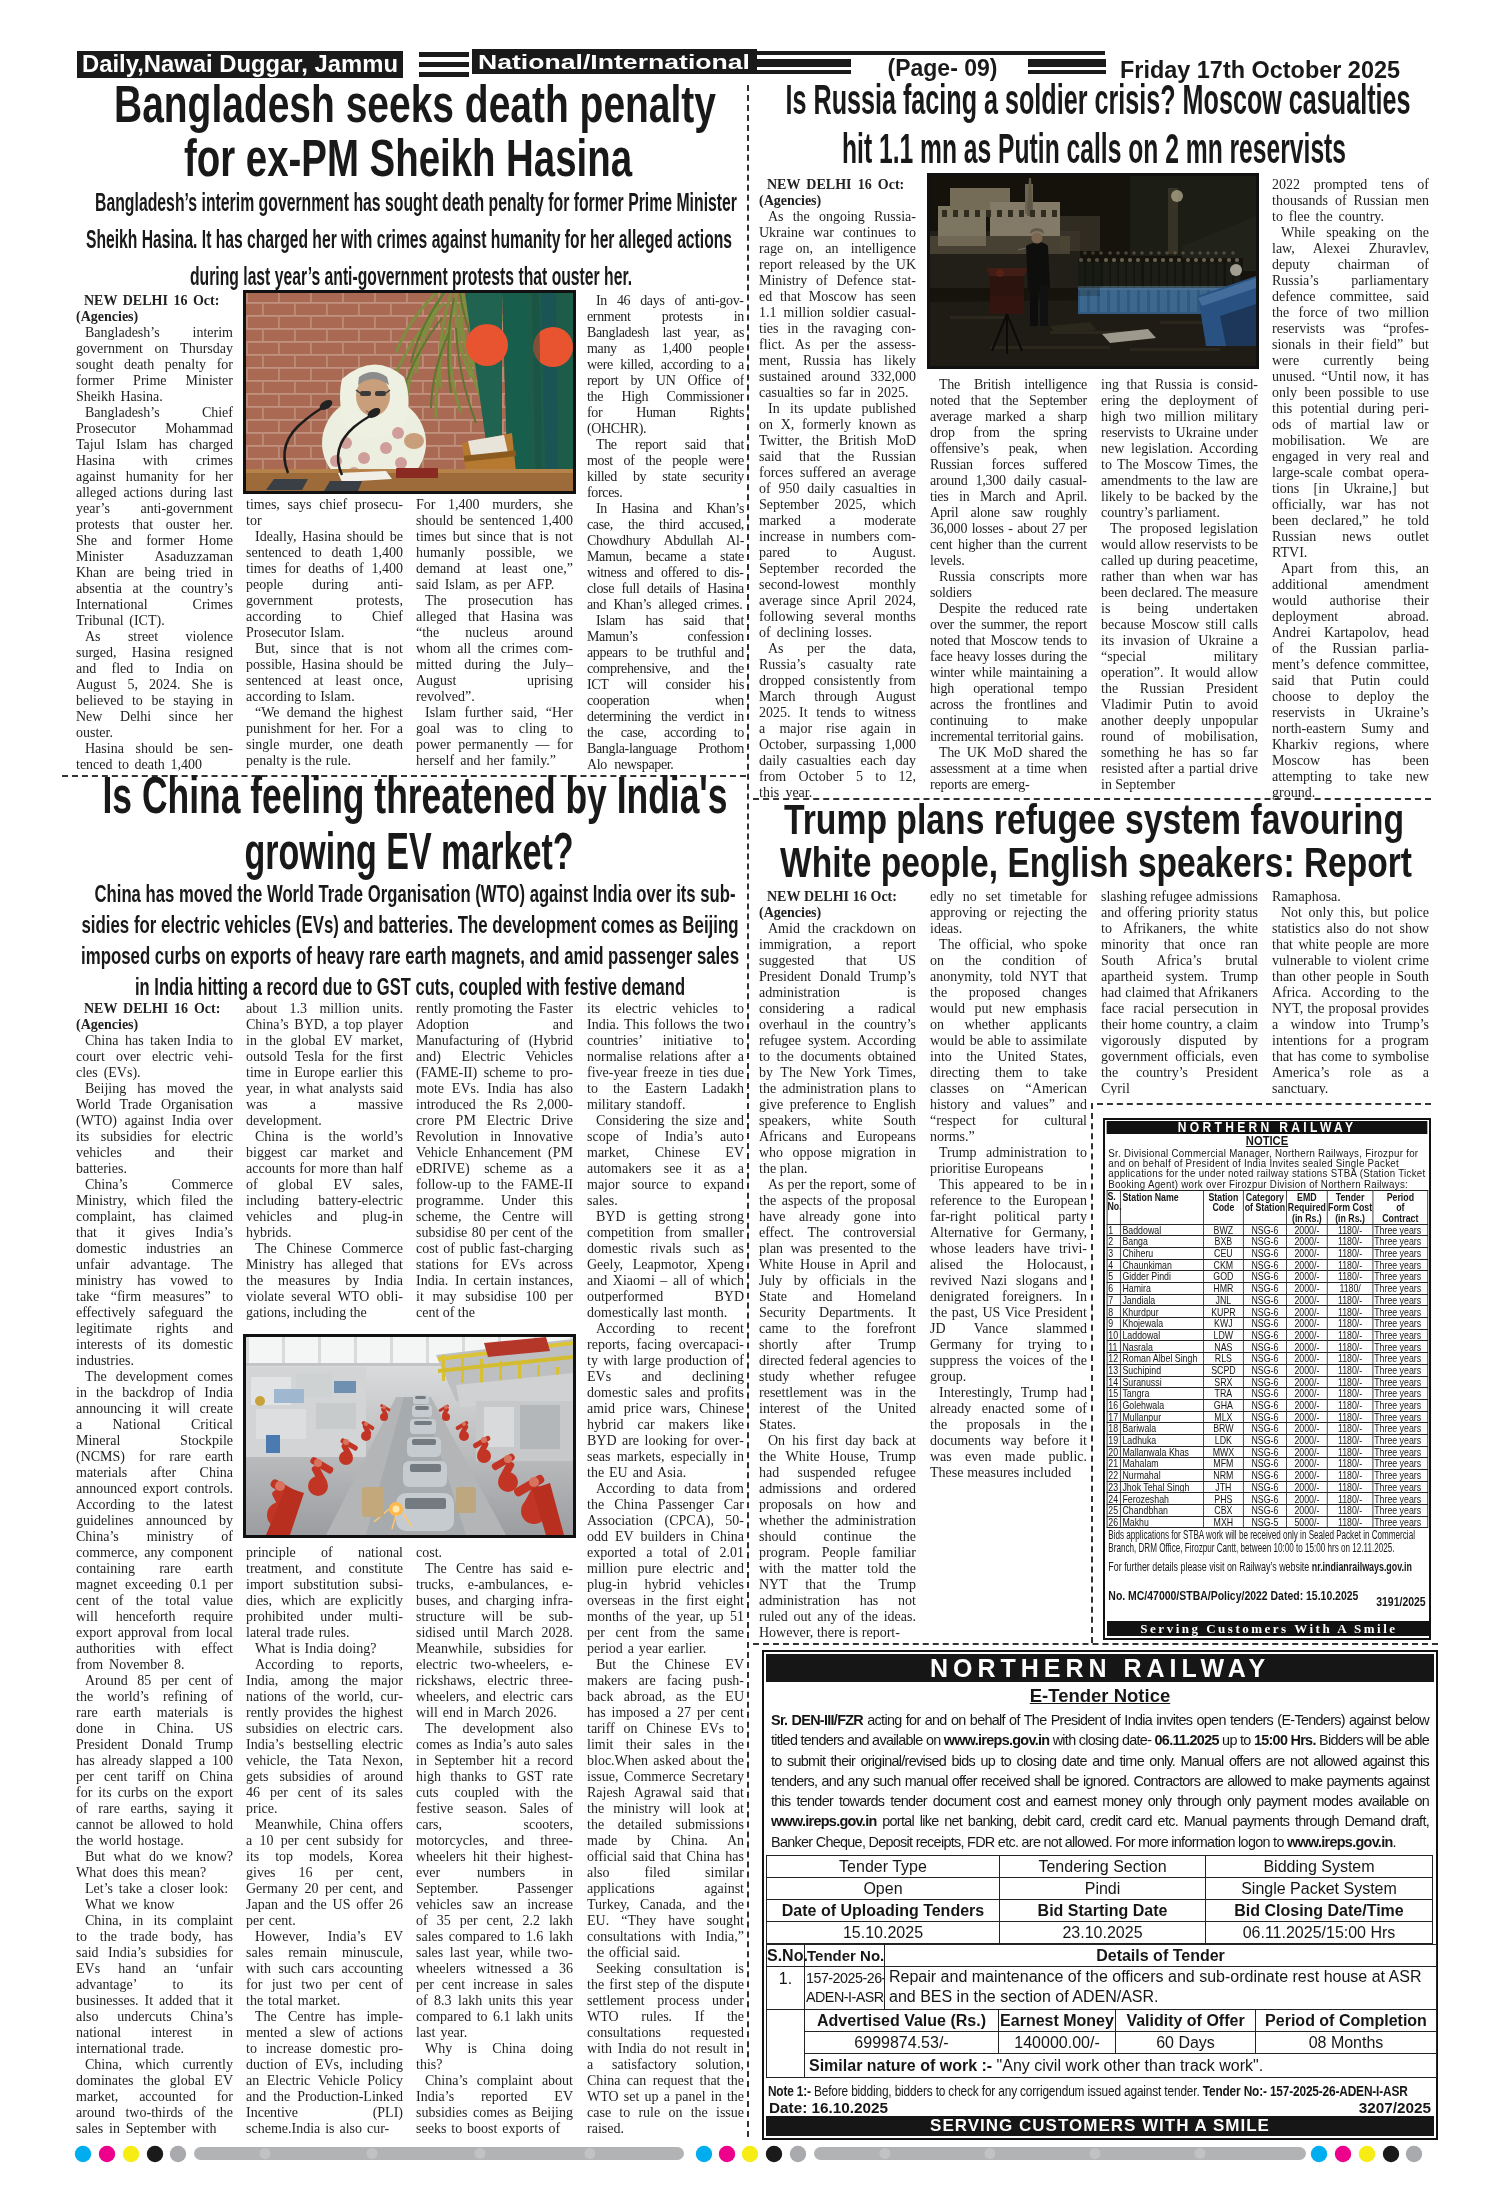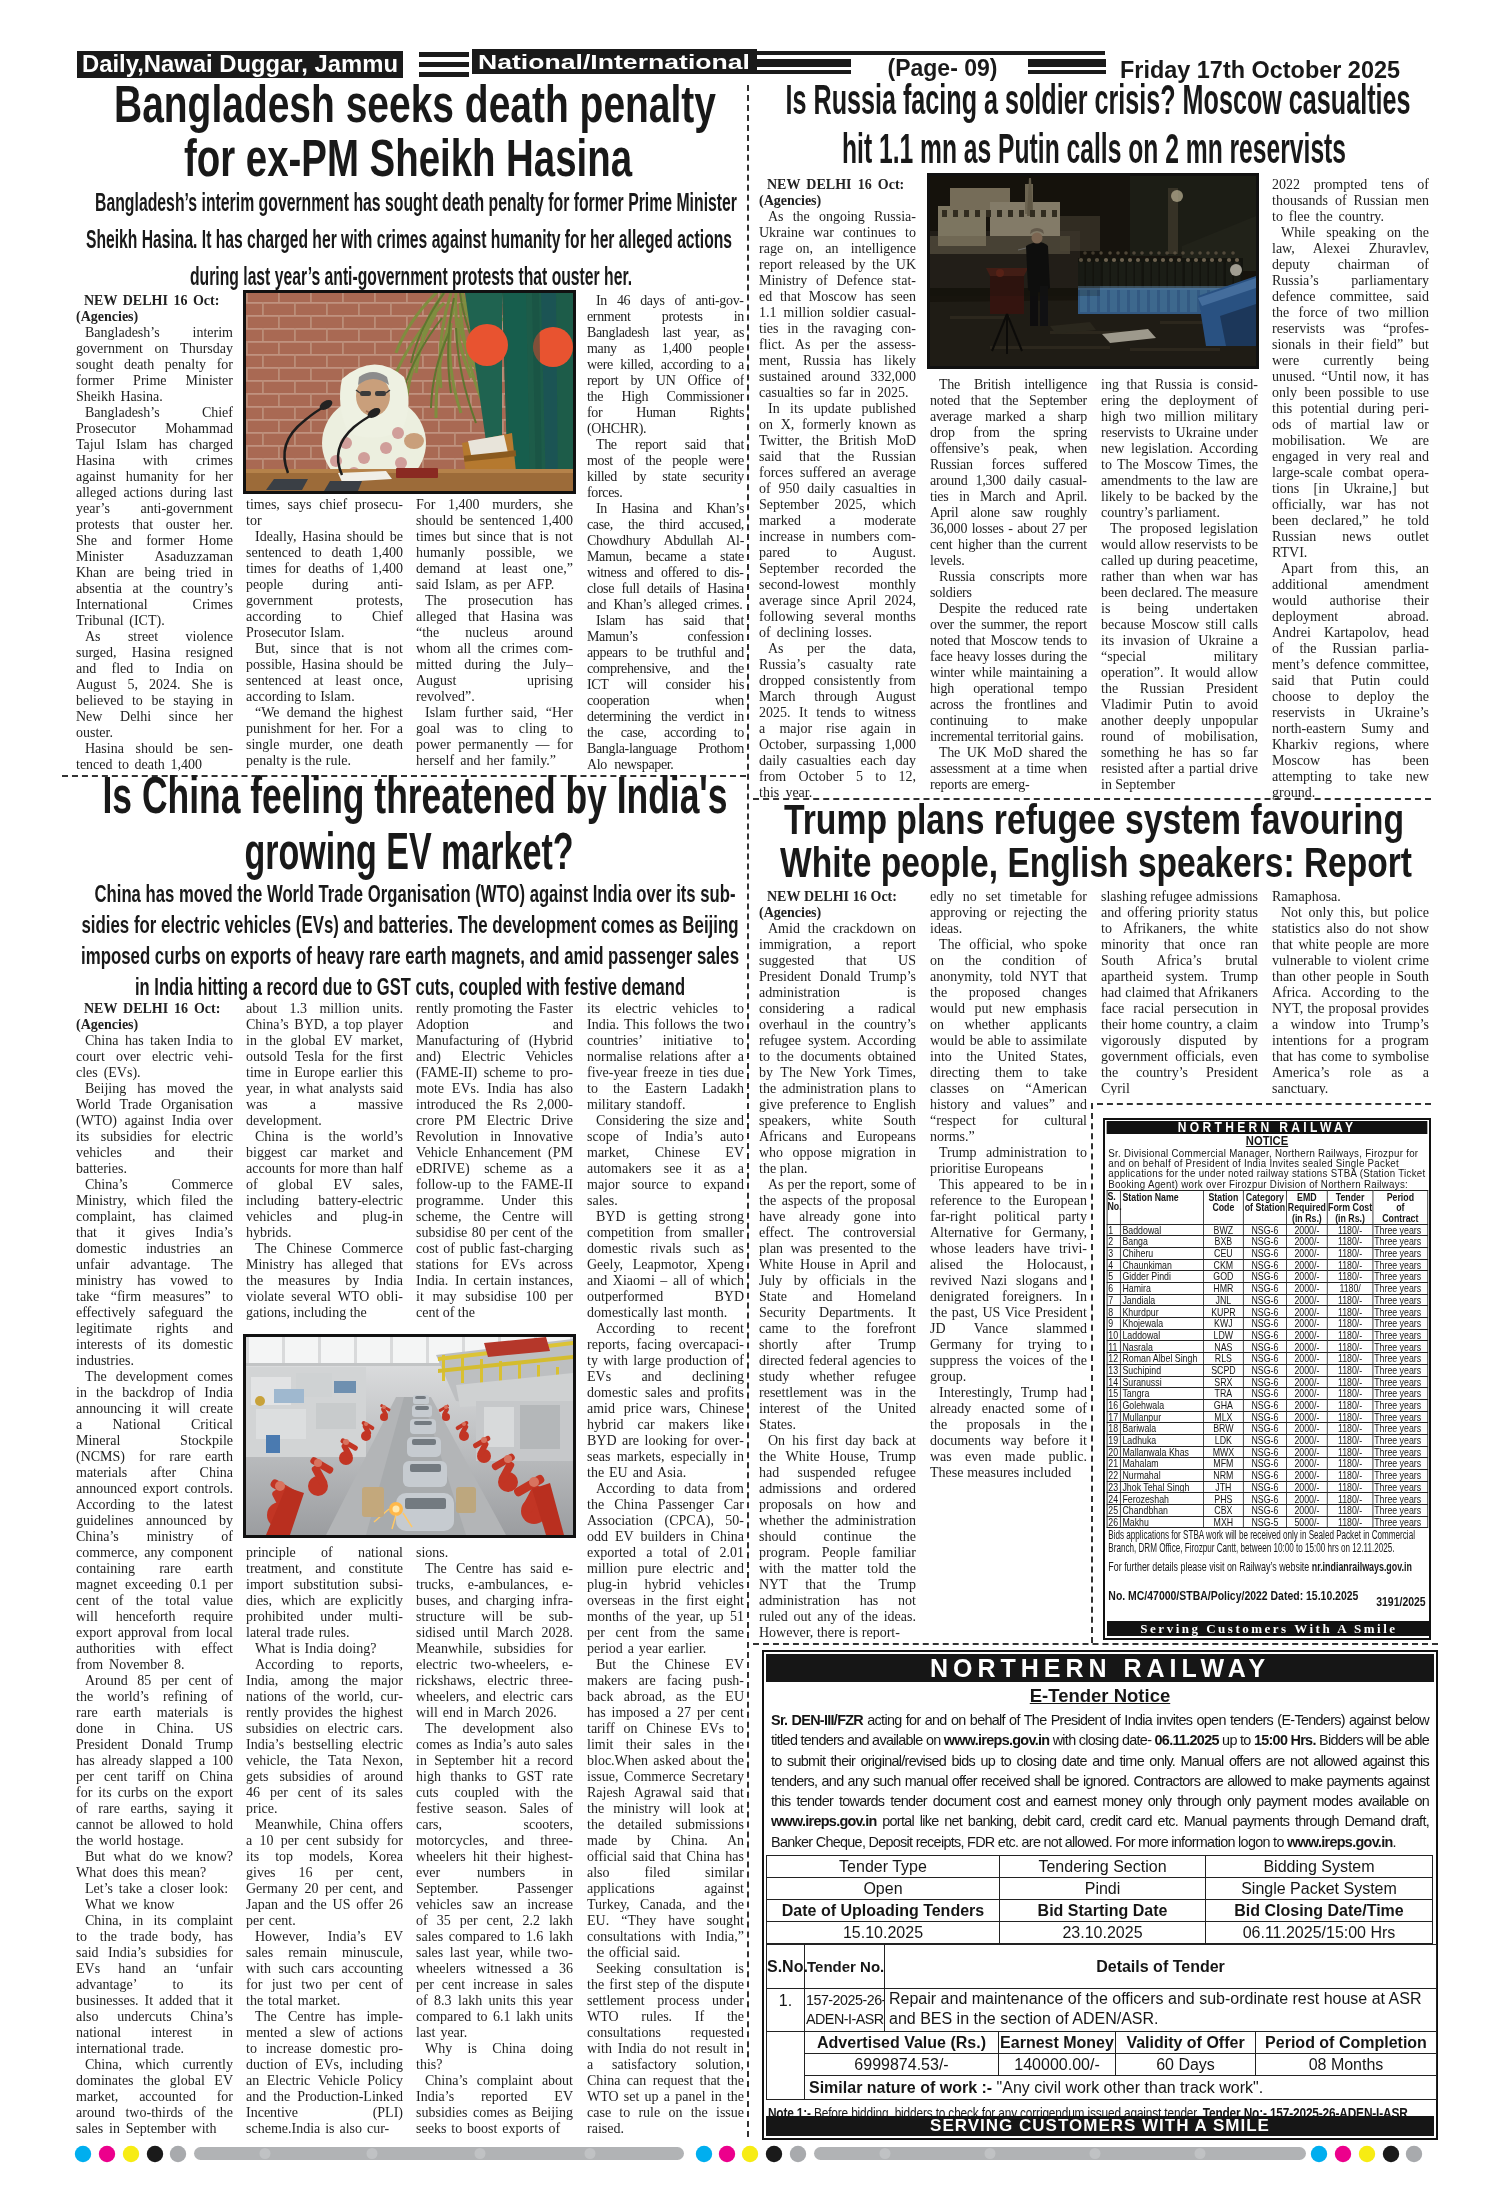--- a/index.html
+++ b/index.html
@@ -126,21 +126,21 @@
 <p>What is India doing?</p>
 <p>According to reports, India, among the major nations of the world, cur­rently provides the high­est subsidies on electric cars. India’s bestselling electric vehicle, the Tata Nexon, gets subsidies of around 46 per cent of its sales price.</p>
 <p>Meanwhile, China offers a 10 per cent sub­sidy for its top models, Korea gives 16 per cent, Germany 20 per cent, and Japan and the US offer 26 per cent.</p>
 <p>However, India’s EV sales remain minuscule, with such cars accounting for just two per cent of the total market.</p>
 <p>The Centre has imple­mented a slew of actions to increase domestic pro­duction of EVs, including an Electric Vehicle Policy and the Production-Linked Incentive (PLI) scheme.India is also cur-</p>
     </div>
 <div class="col" id="ch3a" style="left:416px;top:1001px;width:157px;height:332px;word-spacing:-0.07px;letter-spacing:0px">
       <p class="ni">rently promoting the Faster Adoption and Manufacturing of (Hybrid and) Electric Vehicles (FAME-II) scheme to pro­mote EVs. India has also introduced the Rs 2,000-crore PM Electric Drive Revolution in Innovative Vehicle Enhancement (PM eDRIVE) scheme as a follow-up to the FAME-II programme. Under this scheme, the Centre will subsidise 80 per cent of the cost of public fast-charging stations for EVs across India. In certain instances, it may sub­sidise 100 per cent of the</p>
     </div>
 <div class="col" id="ch3b" style="left:416px;top:1545px;width:157px;height:596px;word-spacing:1.44px;letter-spacing:0px">
-      <p class="ni">sions.</p>
+      <p class="ni">cost.</p>
 <p>The Centre has said e-trucks, e-ambulances, e-buses, and charging infra­structure will be sub­sidised until March 2028. Meanwhile, subsidies for electric two-wheelers, e-rickshaws, electric three-wheelers, and electric cars will end in March 2026.</p>
 <p>The development also comes as India’s auto sales in September hit a record high thanks to GST rate cuts coupled with the festive season. Sales of cars, scooters, motorcycles, and three-wheelers hit their high­est-ever numbers in September. Passenger vehicles saw an increase of 35 per cent, 2.2 lakh sales compared to 1.6 lakh sales last year, while two-wheelers witnessed a 36 per cent increase in sales of 8.3 lakh units this year compared to 6.1 lakh units last year.</p>
 <p>Why is China doing this?</p>
 <p>China’s complaint about India’s reported EV subsidies comes as Beijing seeks to boost exports of</p>
     </div>
 <div class="col" id="ch4" style="left:587px;top:1001px;width:157px;height:1140px;word-spacing:1.44px;letter-spacing:0px">
       <p class="ni">its electric vehicles to India. This follows the two countries’ initiative to normalise relations after a five-year freeze in ties due to the Eastern Ladakh military standoff.</p>
 <p>Considering the size and scope of India’s auto market, Chinese EV automakers see it as a major source to expand sales.</p>
 <p>BYD is getting strong competition from smaller domestic rivals such as Geely, Leapmotor, Xpeng and Xiaomi – all of which outperformed BYD domestically last month.</p>
 <p>According to recent reports, facing overcapaci­ty with large production of EVs and declining domestic sales and profits amid price wars, Chinese hybrid car makers like BYD are looking for over­seas markets, especially in the EU and Asia.</p>
@@ -990,21 +990,21 @@
         <colgroup>
           <col style="width:38px">
           <col style="width:80px">
           <col style="width:114px">
           <col style="width:117px">
           <col style="width:140px">
           <col>
         </colgroup>
         <tbody>
           <tr style="font-weight:bold">
-            <td style="border:1.2px solid #222;padding:12px 0;text-align:right">S.No.</td>
+            <td style="border:1.2px solid #222;padding:1px 0;text-align:right">S.No.</td>
             <td style="border:1.2px solid #222;padding:1px 2px;font-size:15px;white-space:nowrap;overflow:hidden">Tender No.</td>
             <td style="border:1.2px solid #222;text-align:center" colspan="4">Details of Tender</td>
           </tr>
           <tr>
             <td style="border:1.2px solid #222;text-align:center;vertical-align:top;padding-top:2px">1.</td>
             <td style="border:1.2px solid #222;vertical-align:top;padding:2px 1px;font-size:14.3px;letter-spacing:-0.5px;white-space:nowrap;overflow:hidden">157-2025-26-<br>ADEN-I-ASR</td>
             <td style="border:1.2px solid #222;padding:0 4px;vertical-align:top" colspan="4"><span style="line-height:20px">Repair and maintenance of the officers and sub-ordinate rest house at ASR and BES in the section of ADEN/ASR.</span></td>
           </tr>
           <tr style="font-weight:bold;text-align:center">
             <td></td>

